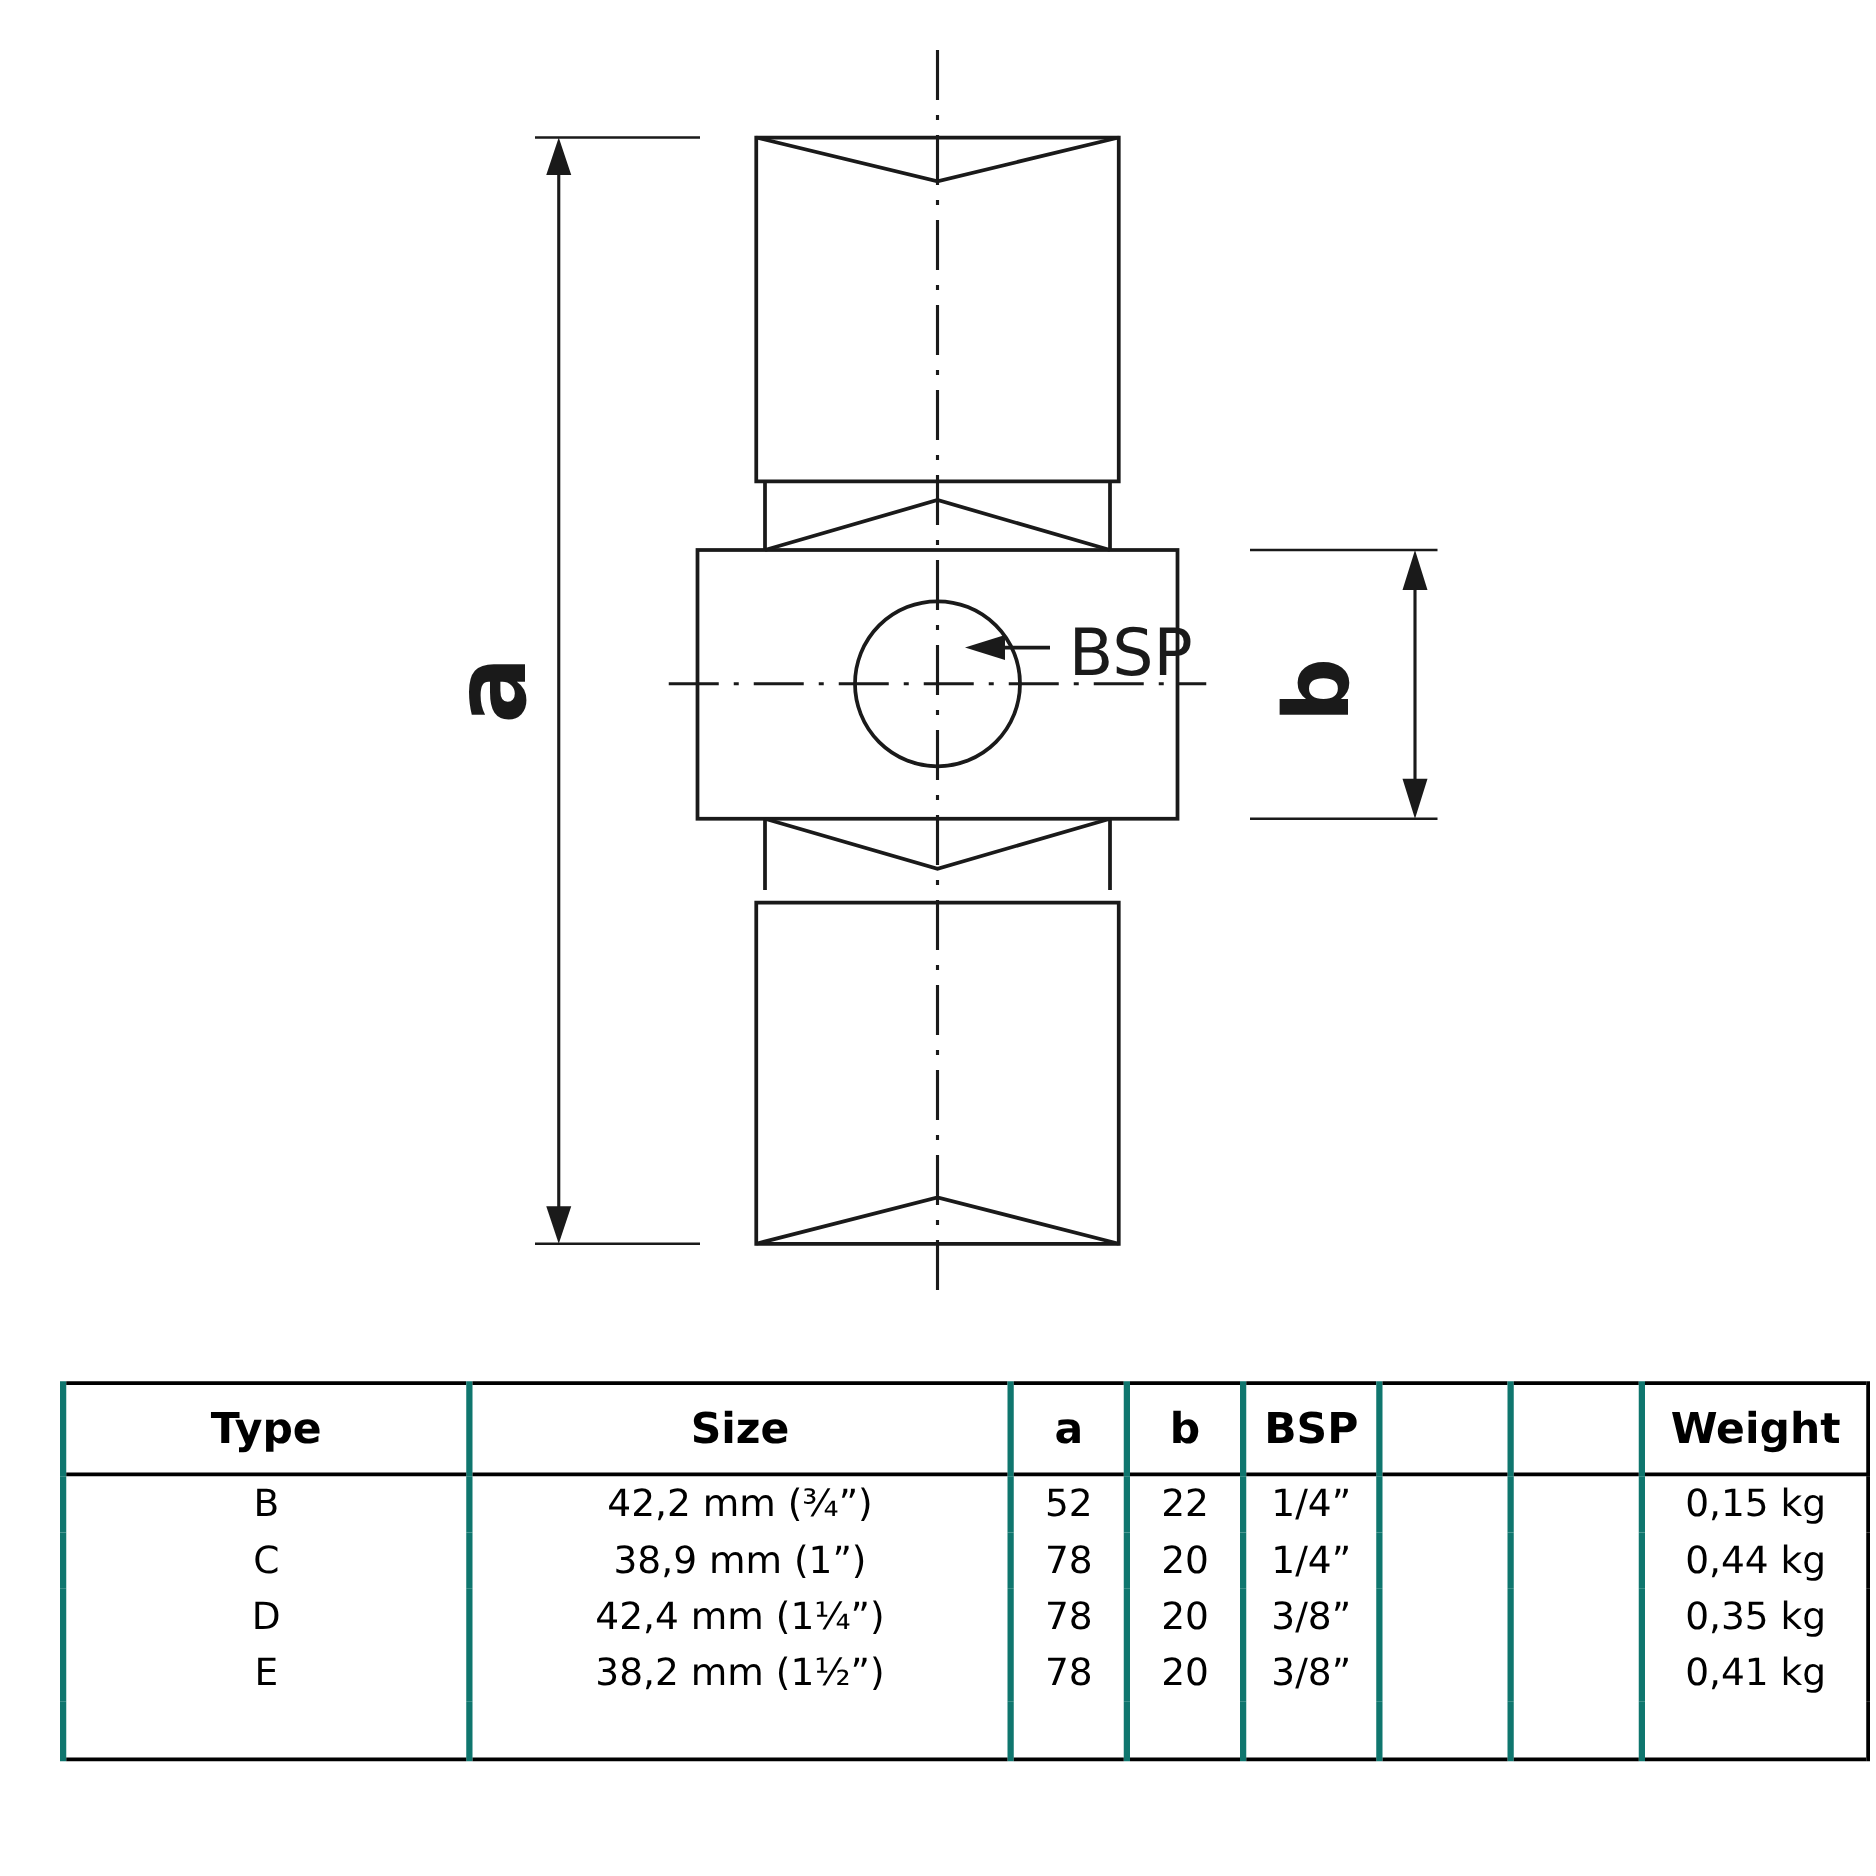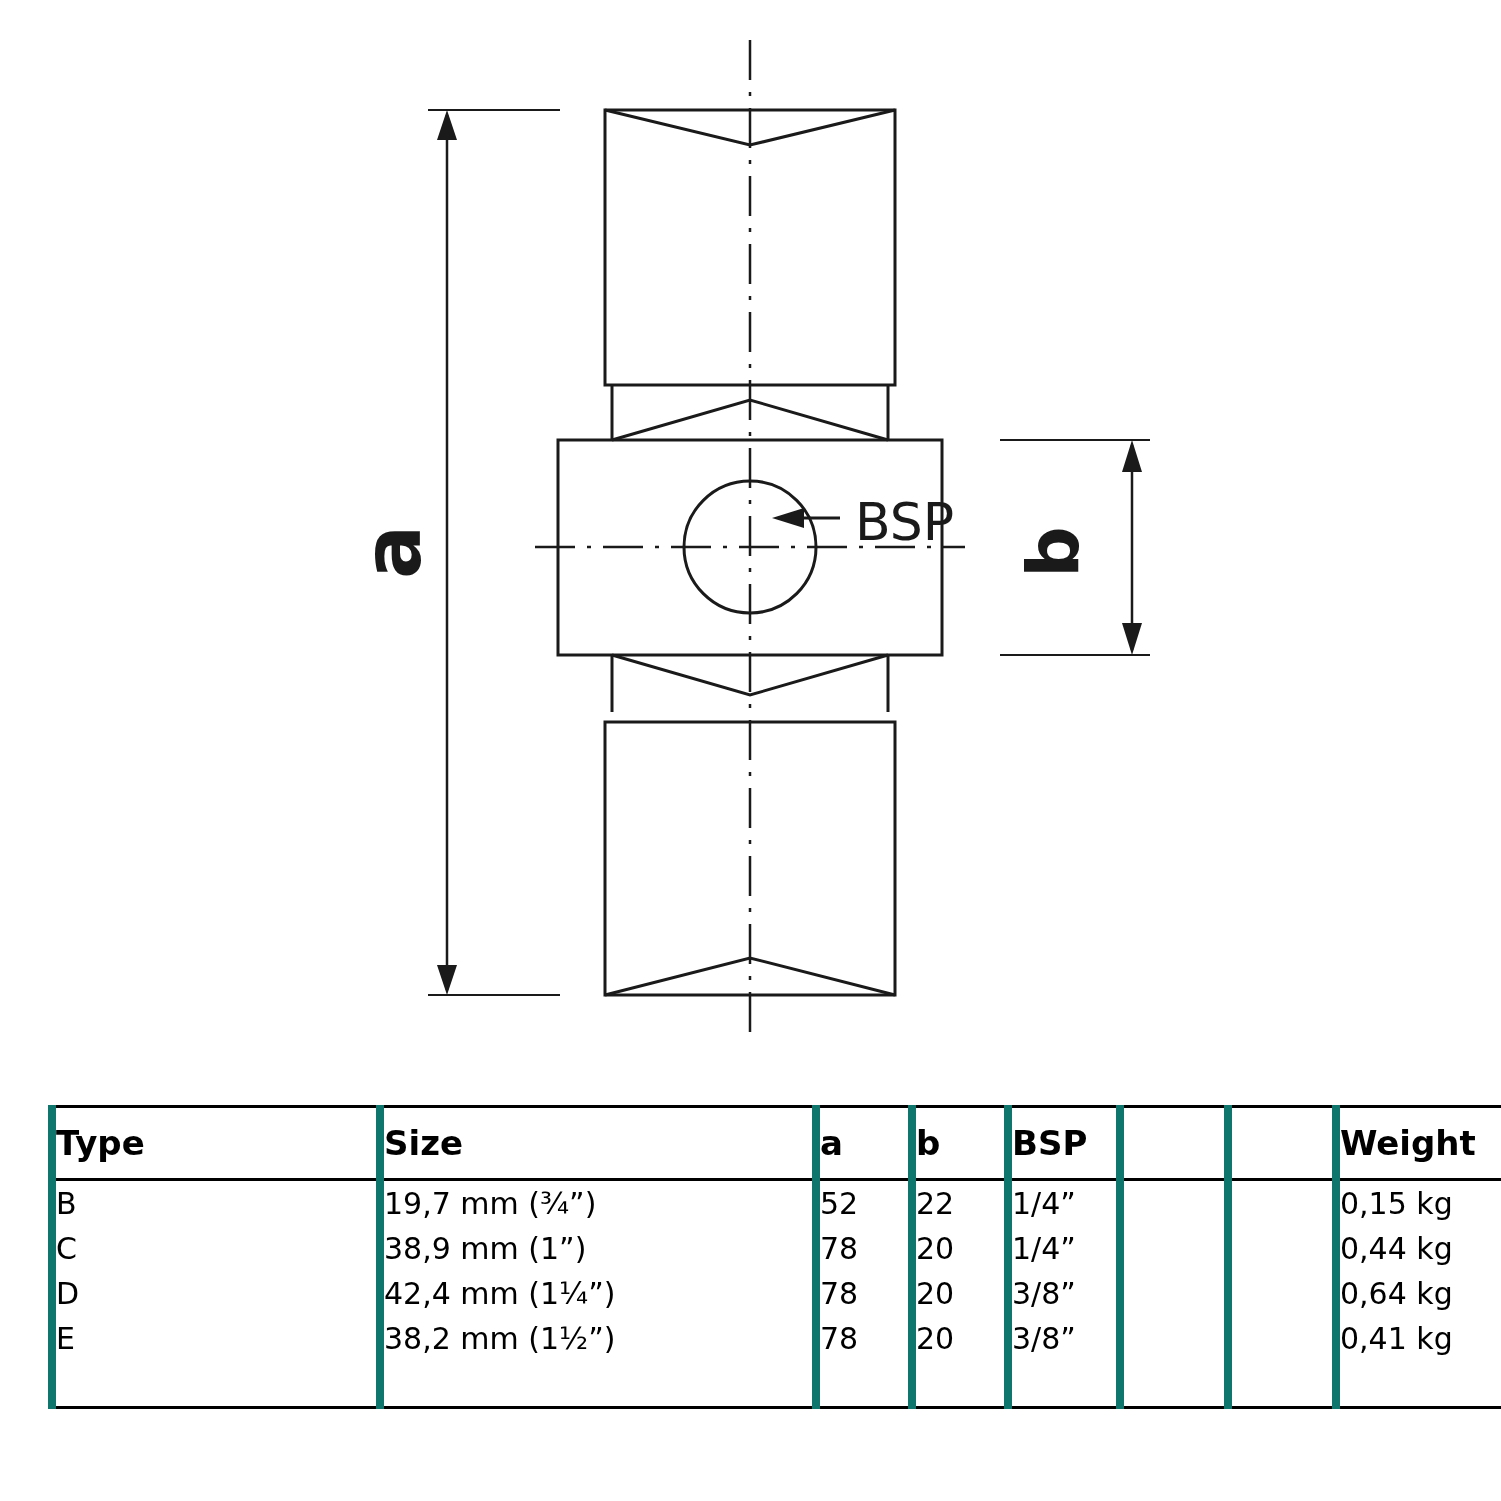--- a/index.html
+++ b/index.html
@@ -33,24 +33,24 @@
     top: 1105px;
     width: 1405px;
   }
   table.spec {
     border-collapse: collapse;
     width: 1405px;
     table-layout: fixed;
     border: 3px solid #000;
   }
   table.spec th, table.spec td {
-    border-left: 8px solid #0f766e;
+    border-left: 5px solid #0f766e;
     border-right: 3px solid #000;
     padding: 0;
-    text-align: left;
+    text-align: center;
     font-size: 30px;
     font-weight: normal;
     height: 45px;
     line-height: 45px;
   }
   table.spec thead th {
     font-weight: bold;
     font-size: 34px;
     height: 70px;
     line-height: 70px;
@@ -132,21 +132,21 @@
           <th class="col-b">b</th>
           <th class="col-bsp">BSP</th>
           <th class="col-x1"></th>
           <th class="col-x2"></th>
           <th class="col-weight">Weight</th>
         </tr>
       </thead>
       <tbody>
         <tr>
           <td>B</td>
-          <td>19,7 mm (¾”)</td>
+          <td>42,2 mm (¾”)</td>
           <td>52</td>
           <td>22</td>
           <td>1/4”</td>
           <td></td>
           <td></td>
           <td>0,15 kg</td>
         </tr>
         <tr>
           <td>C</td>
           <td>38,9 mm (1”)</td>
@@ -158,21 +158,21 @@
           <td>0,44 kg</td>
         </tr>
         <tr>
           <td>D</td>
           <td>42,4 mm (1¼”)</td>
           <td>78</td>
           <td>20</td>
           <td>3/8”</td>
           <td></td>
           <td></td>
-          <td>0,64 kg</td>
+          <td>0,35 kg</td>
         </tr>
         <tr>
           <td>E</td>
           <td>38,2 mm (1½”)</td>
           <td>78</td>
           <td>20</td>
           <td>3/8”</td>
           <td></td>
           <td></td>
           <td>0,41 kg</td>

